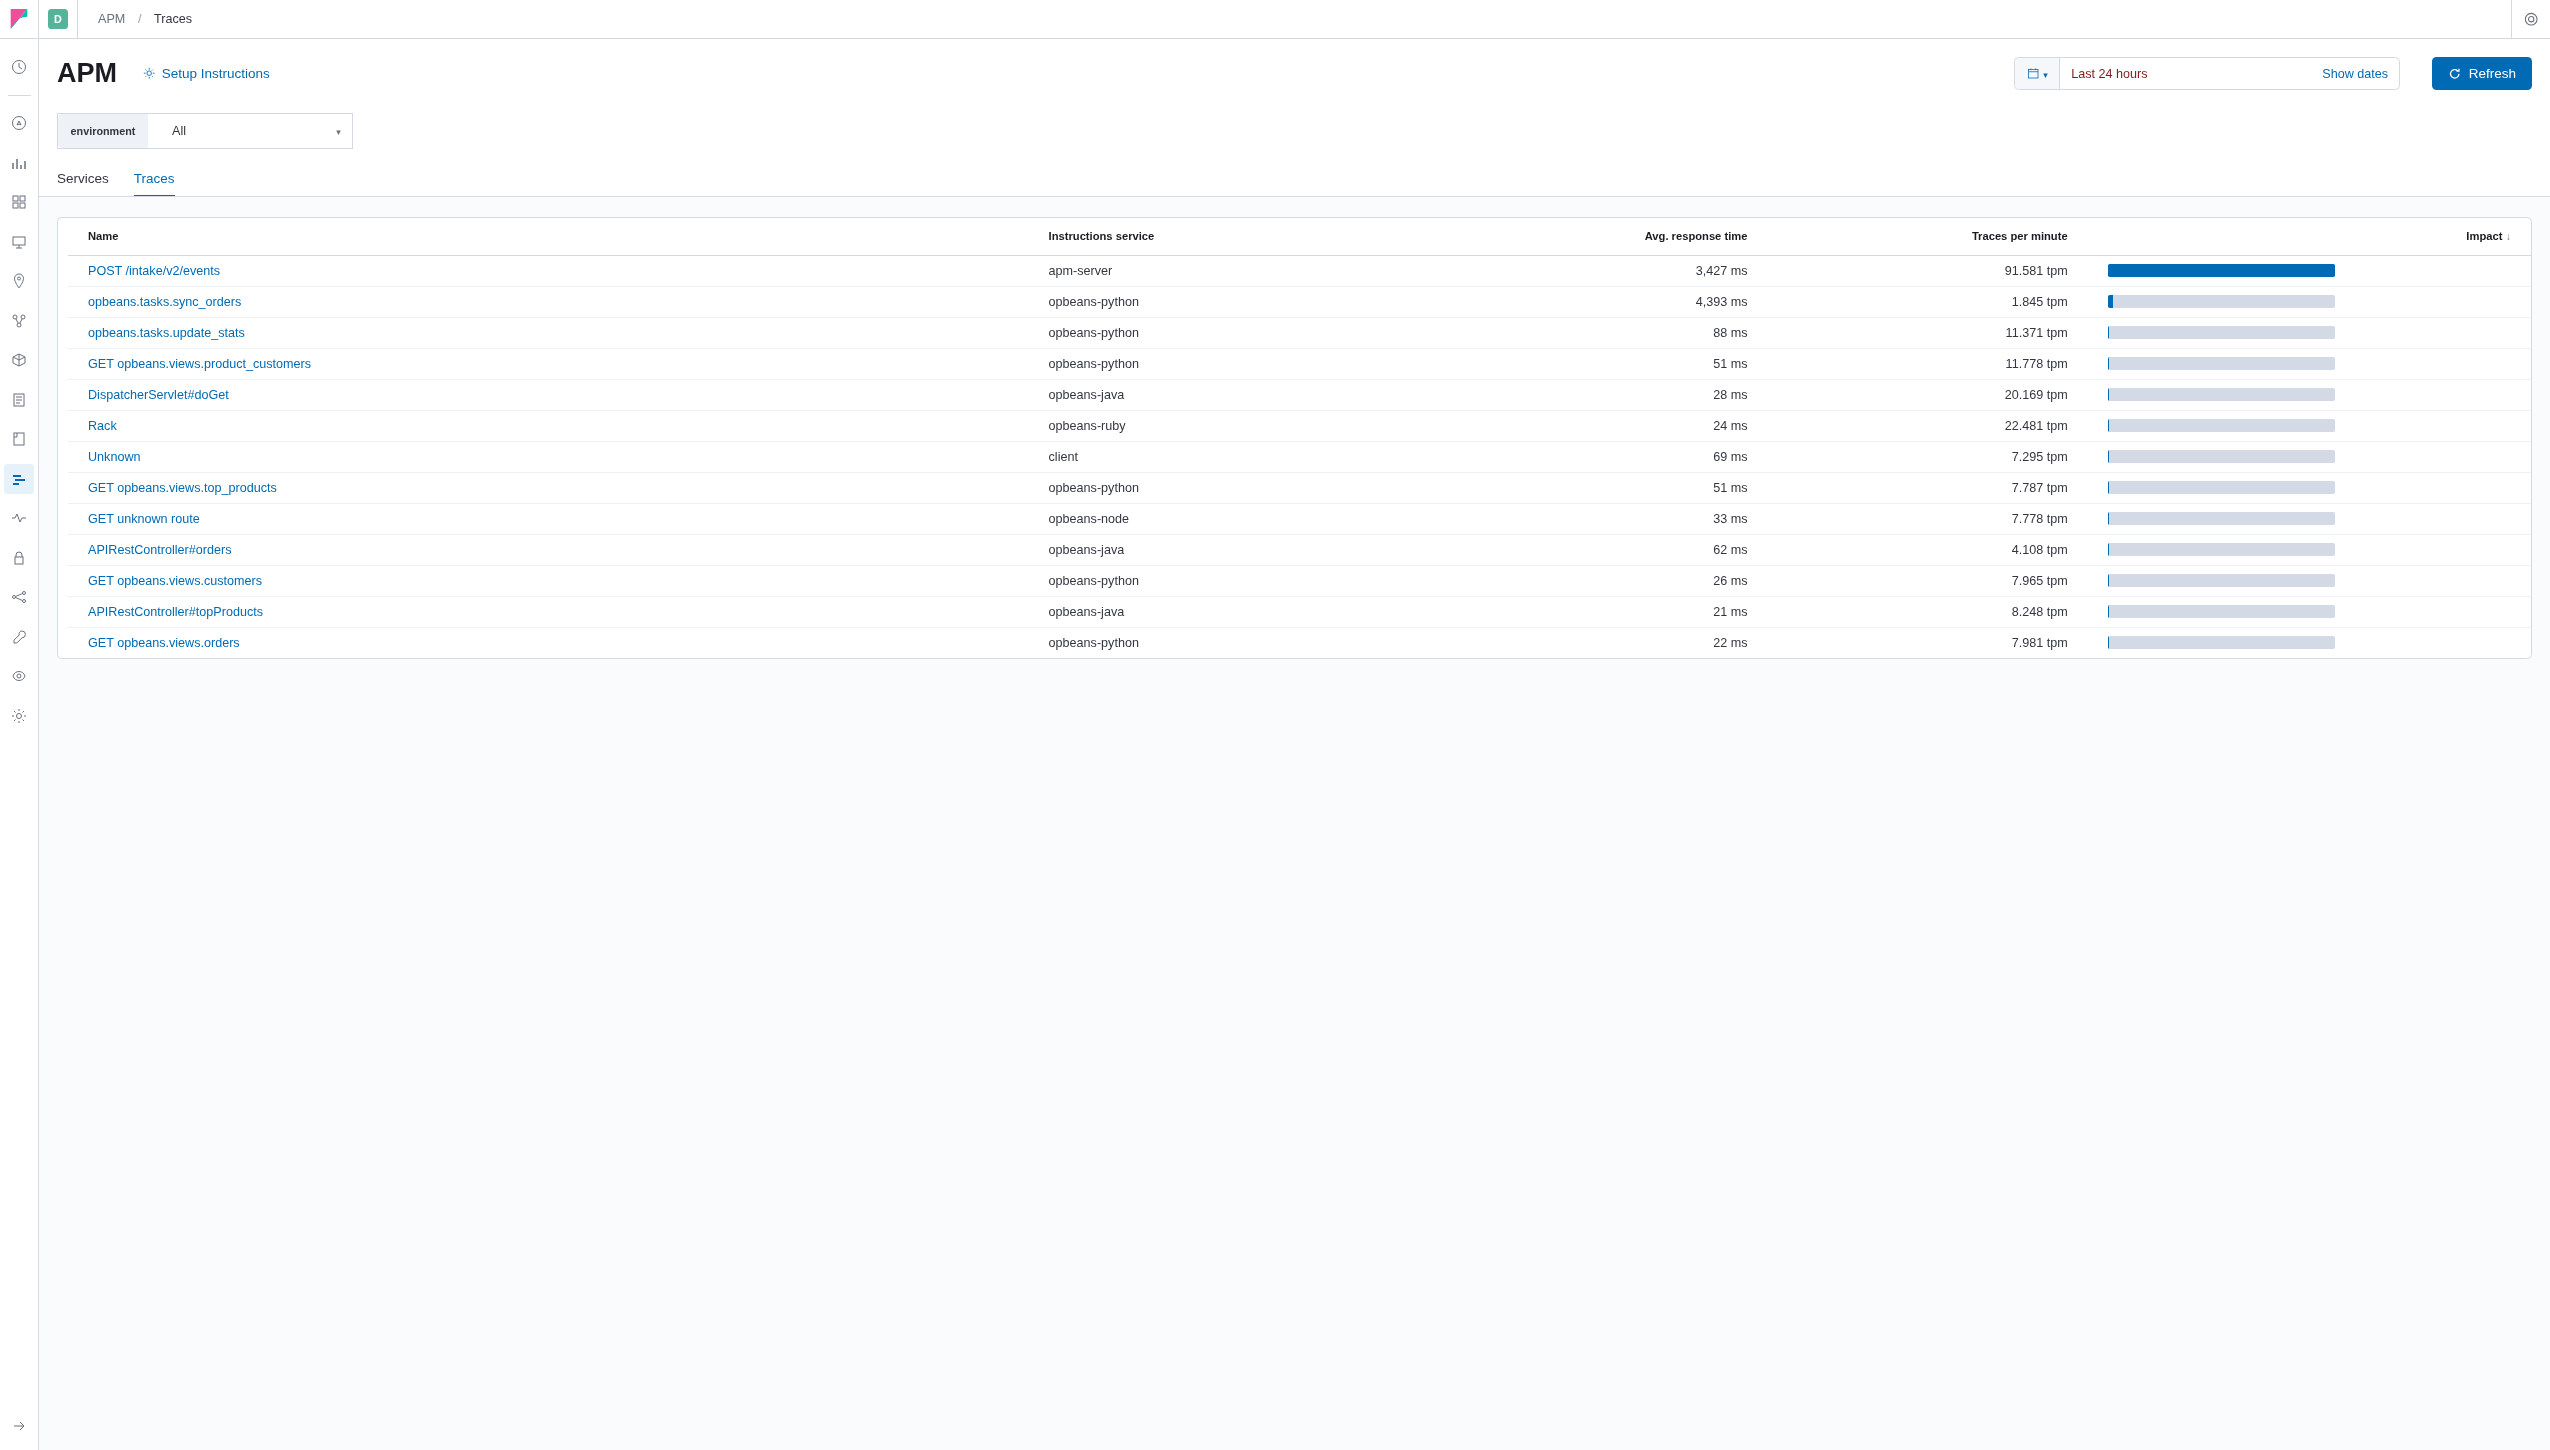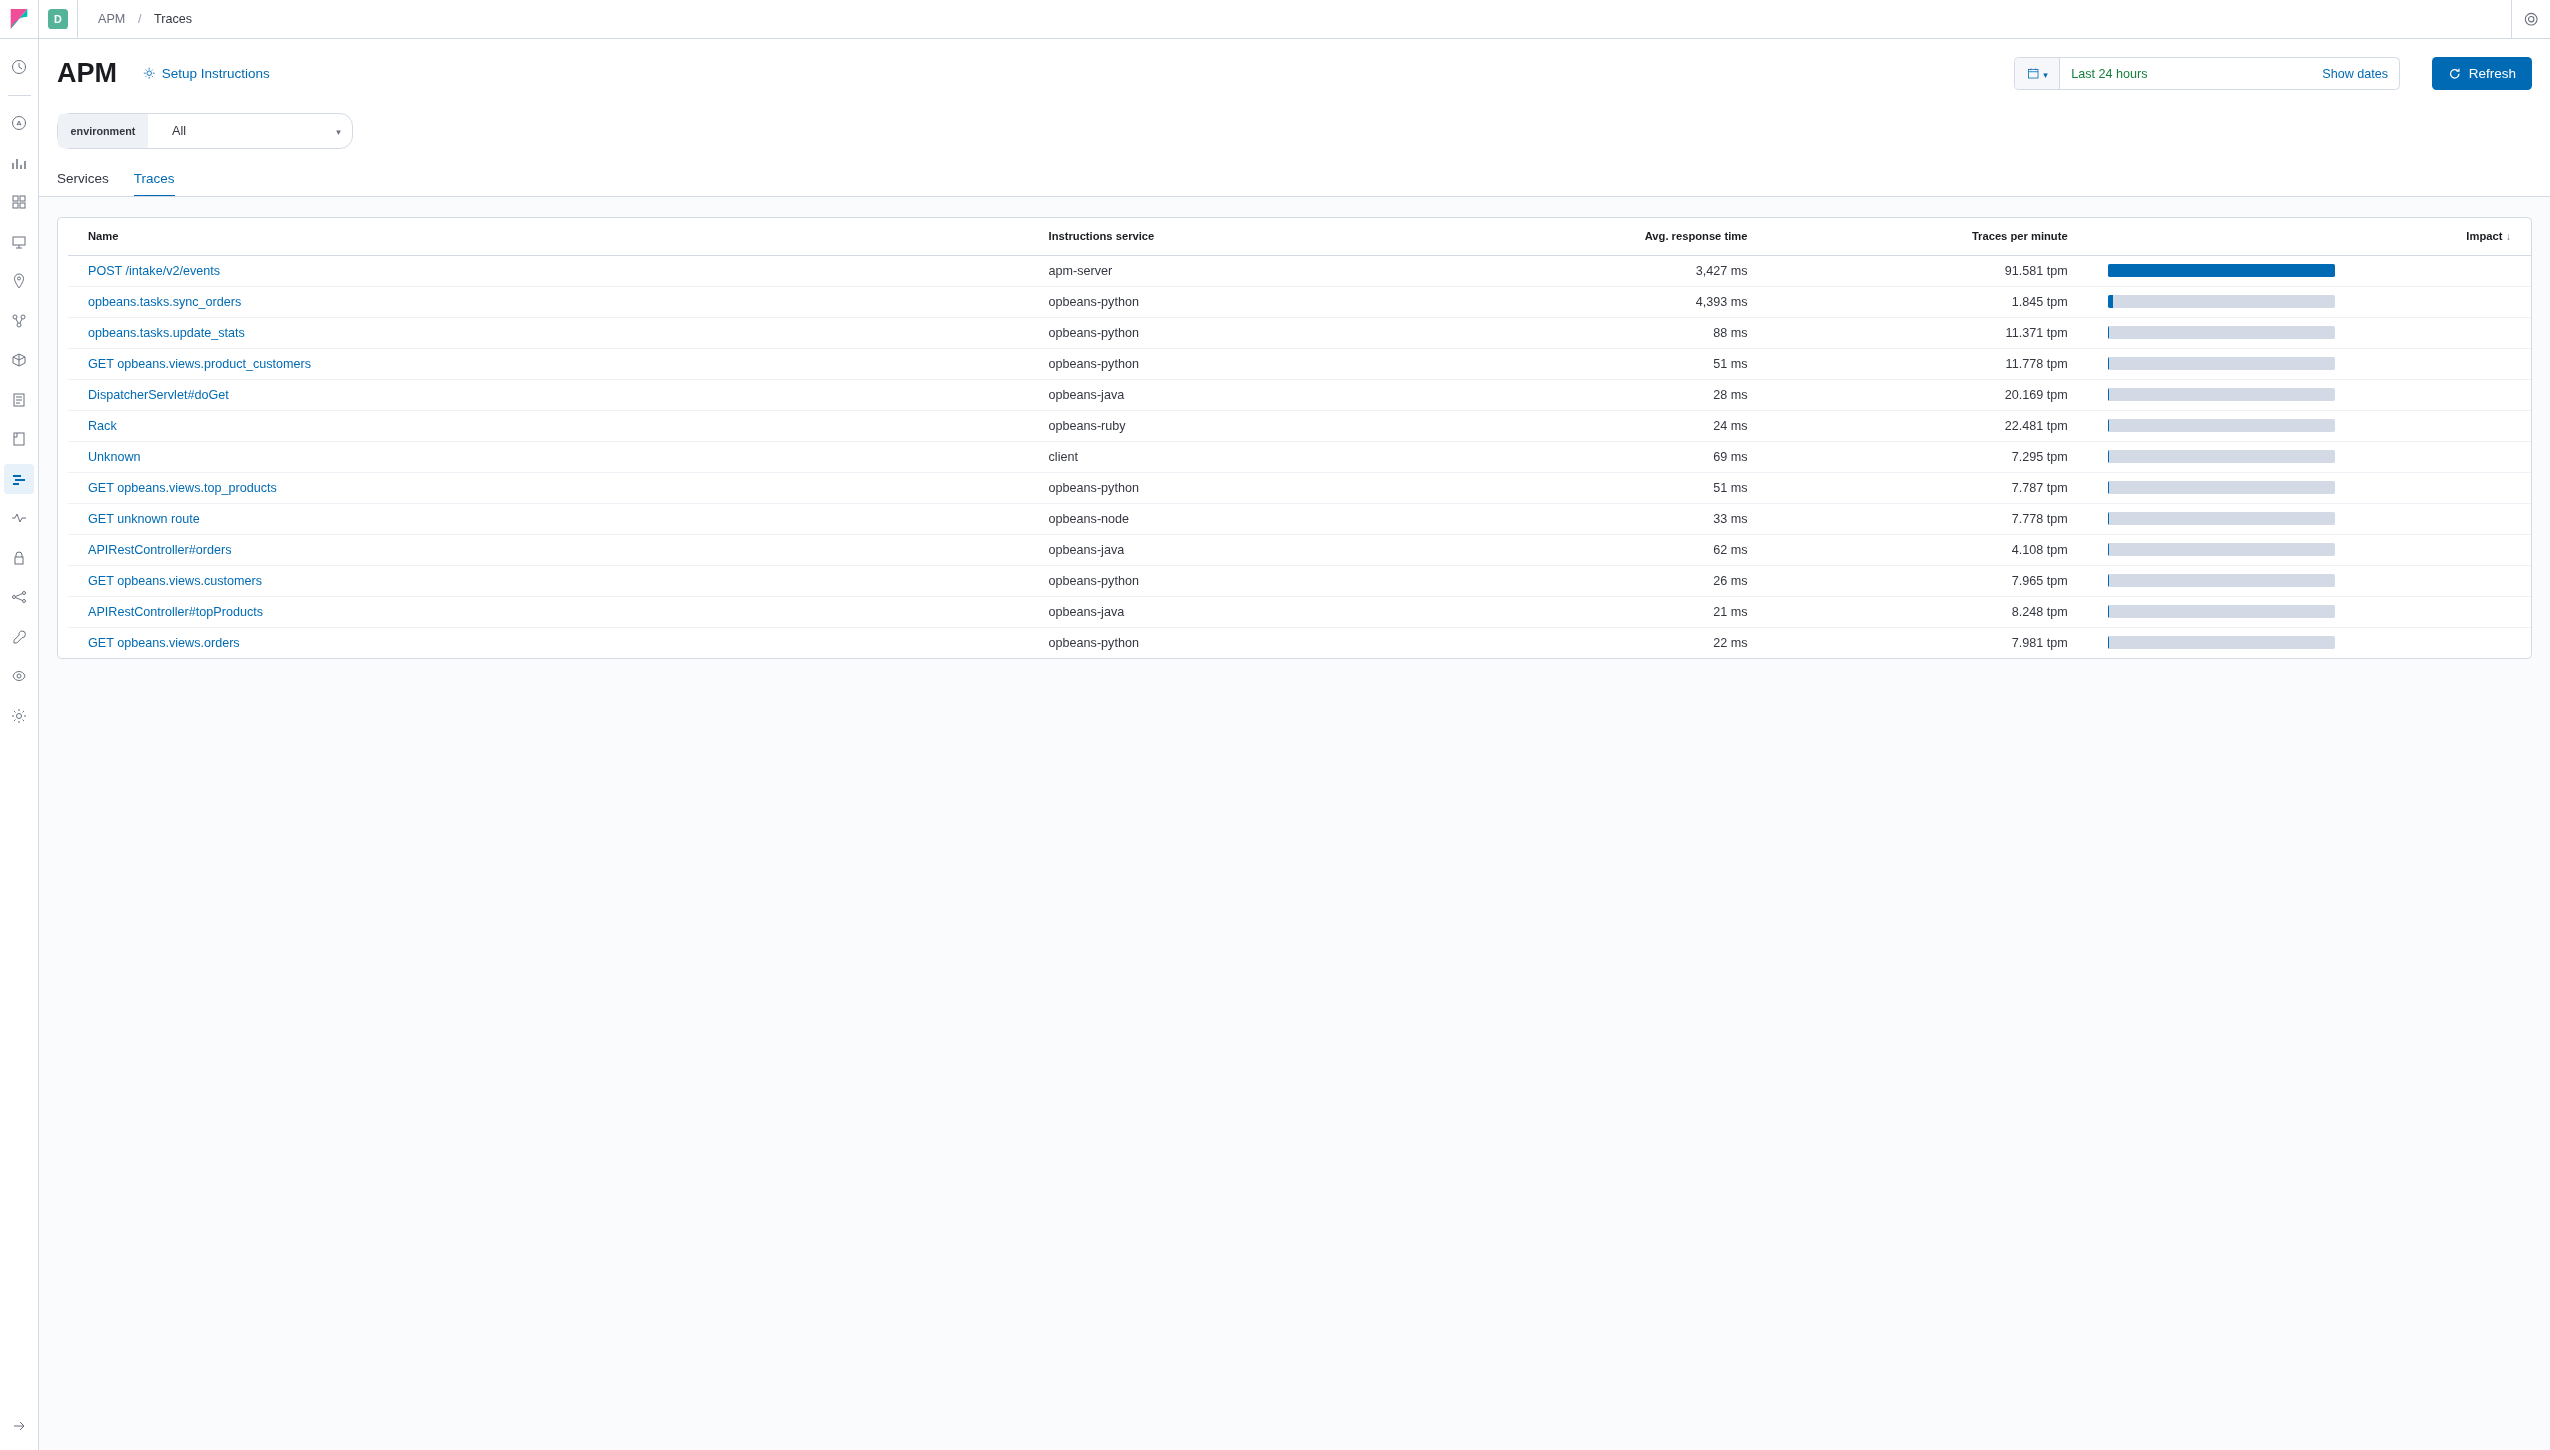--- a/index.html
+++ b/index.html
@@ -47,37 +47,37 @@
   .content-header {
     background:#fff; border-bottom:0.9px solid #d3dae6; padding:18px 18px 0 18px;
   }
   .title-row { display:flex; align-items:center; gap:25px; }
   .page-title { font-size:27px; font-weight:600; color:#1a1c21; }
   .setup-link { display:flex; align-items:center; gap:5.4px; color:#006bb4; font-size:13.5px; cursor:pointer; }
   .setup-link svg { width:14.4px; height:14.4px; }
   .title-row-spacer { flex:1; }
   .date-picker { display:flex; align-items:stretch; border:0.9px solid #d3dae6; border-radius:4.5px; height:33px; background:#fff; }
   .date-picker-cal { width:45px; display:flex; align-items:center; justify-content:center; gap:3.6px; border-right:0.9px solid #d3dae6; background:#f5f7fa; border-radius:4.5px 0 0 4.5px; color:#006bb4;}
-  .date-picker-range { padding:0 10.8px; display:flex; align-items:center; min-width:251px; color:#15803d; }
+  .date-picker-range { padding:0 10.8px; display:flex; align-items:center; min-width:251px; color:#7f1d1d; }
   .date-picker-show { padding:0 10.8px; display:flex; align-items:center; color:#006bb4; cursor:pointer; }
   .refresh-btn {
     margin-left:7.2px; height:33px; padding:0 16px; background:#006bb4; color:#fff; border:none; border-radius:4.5px;
     display:flex; align-items:center; gap:7.2px; font-size:13.5px; cursor:pointer; font-weight:500;
   }
   .refresh-btn svg { width:13.5px; height:13.5px; }
 
   .search-row { display:flex; gap:7.2px; margin-top:23px; }
   .search-box {
     flex:1; display:flex; align-items:center; border:0.9px solid #d3dae6; border-radius:4.5px; height:36px; padding:0 10.8px;
     background:#fbfcfd;
   }
   .search-box svg { width:14.4px; height:14.4px; color:#69707d; margin-right:9px; }
   .search-box input { flex:1; border:none; outline:none; background:transparent; font-size:12.6px; color:#343741; }
   .env-filter {
-    display:flex; align-items:stretch; border:0.9px solid #d3dae6; border-radius:13px; height:36px; background:#fff; min-width:296px;
+    display:flex; align-items:stretch; border:0.9px solid #d3dae6; border-radius:0; height:36px; background:#fff; min-width:296px;
   }
   .env-label { background:#eef1f6; padding:0 12.6px; display:flex; align-items:center; font-size:10.8px; font-weight:600; color:#343741; border-radius:4.5px 0 0 4.5px;}
   .env-value { flex:1; padding:0 24px; display:flex; align-items:center; }
   .env-chevron { width:27px; display:flex; align-items:center; justify-content:center; color:#69707d;}
 
   .tabs { display:flex; gap:25px; margin-top:21.5px; }
   .tab { padding:0 0 9px 0; font-size:13.5px; color:#343741; cursor:pointer; border-bottom:1.8px solid transparent; }
   .tab.active { color:#006bb4; border-bottom-color:#006bb4; font-weight:500;}
 
   .table-wrap { padding:20px 18px 36px 18px; }

